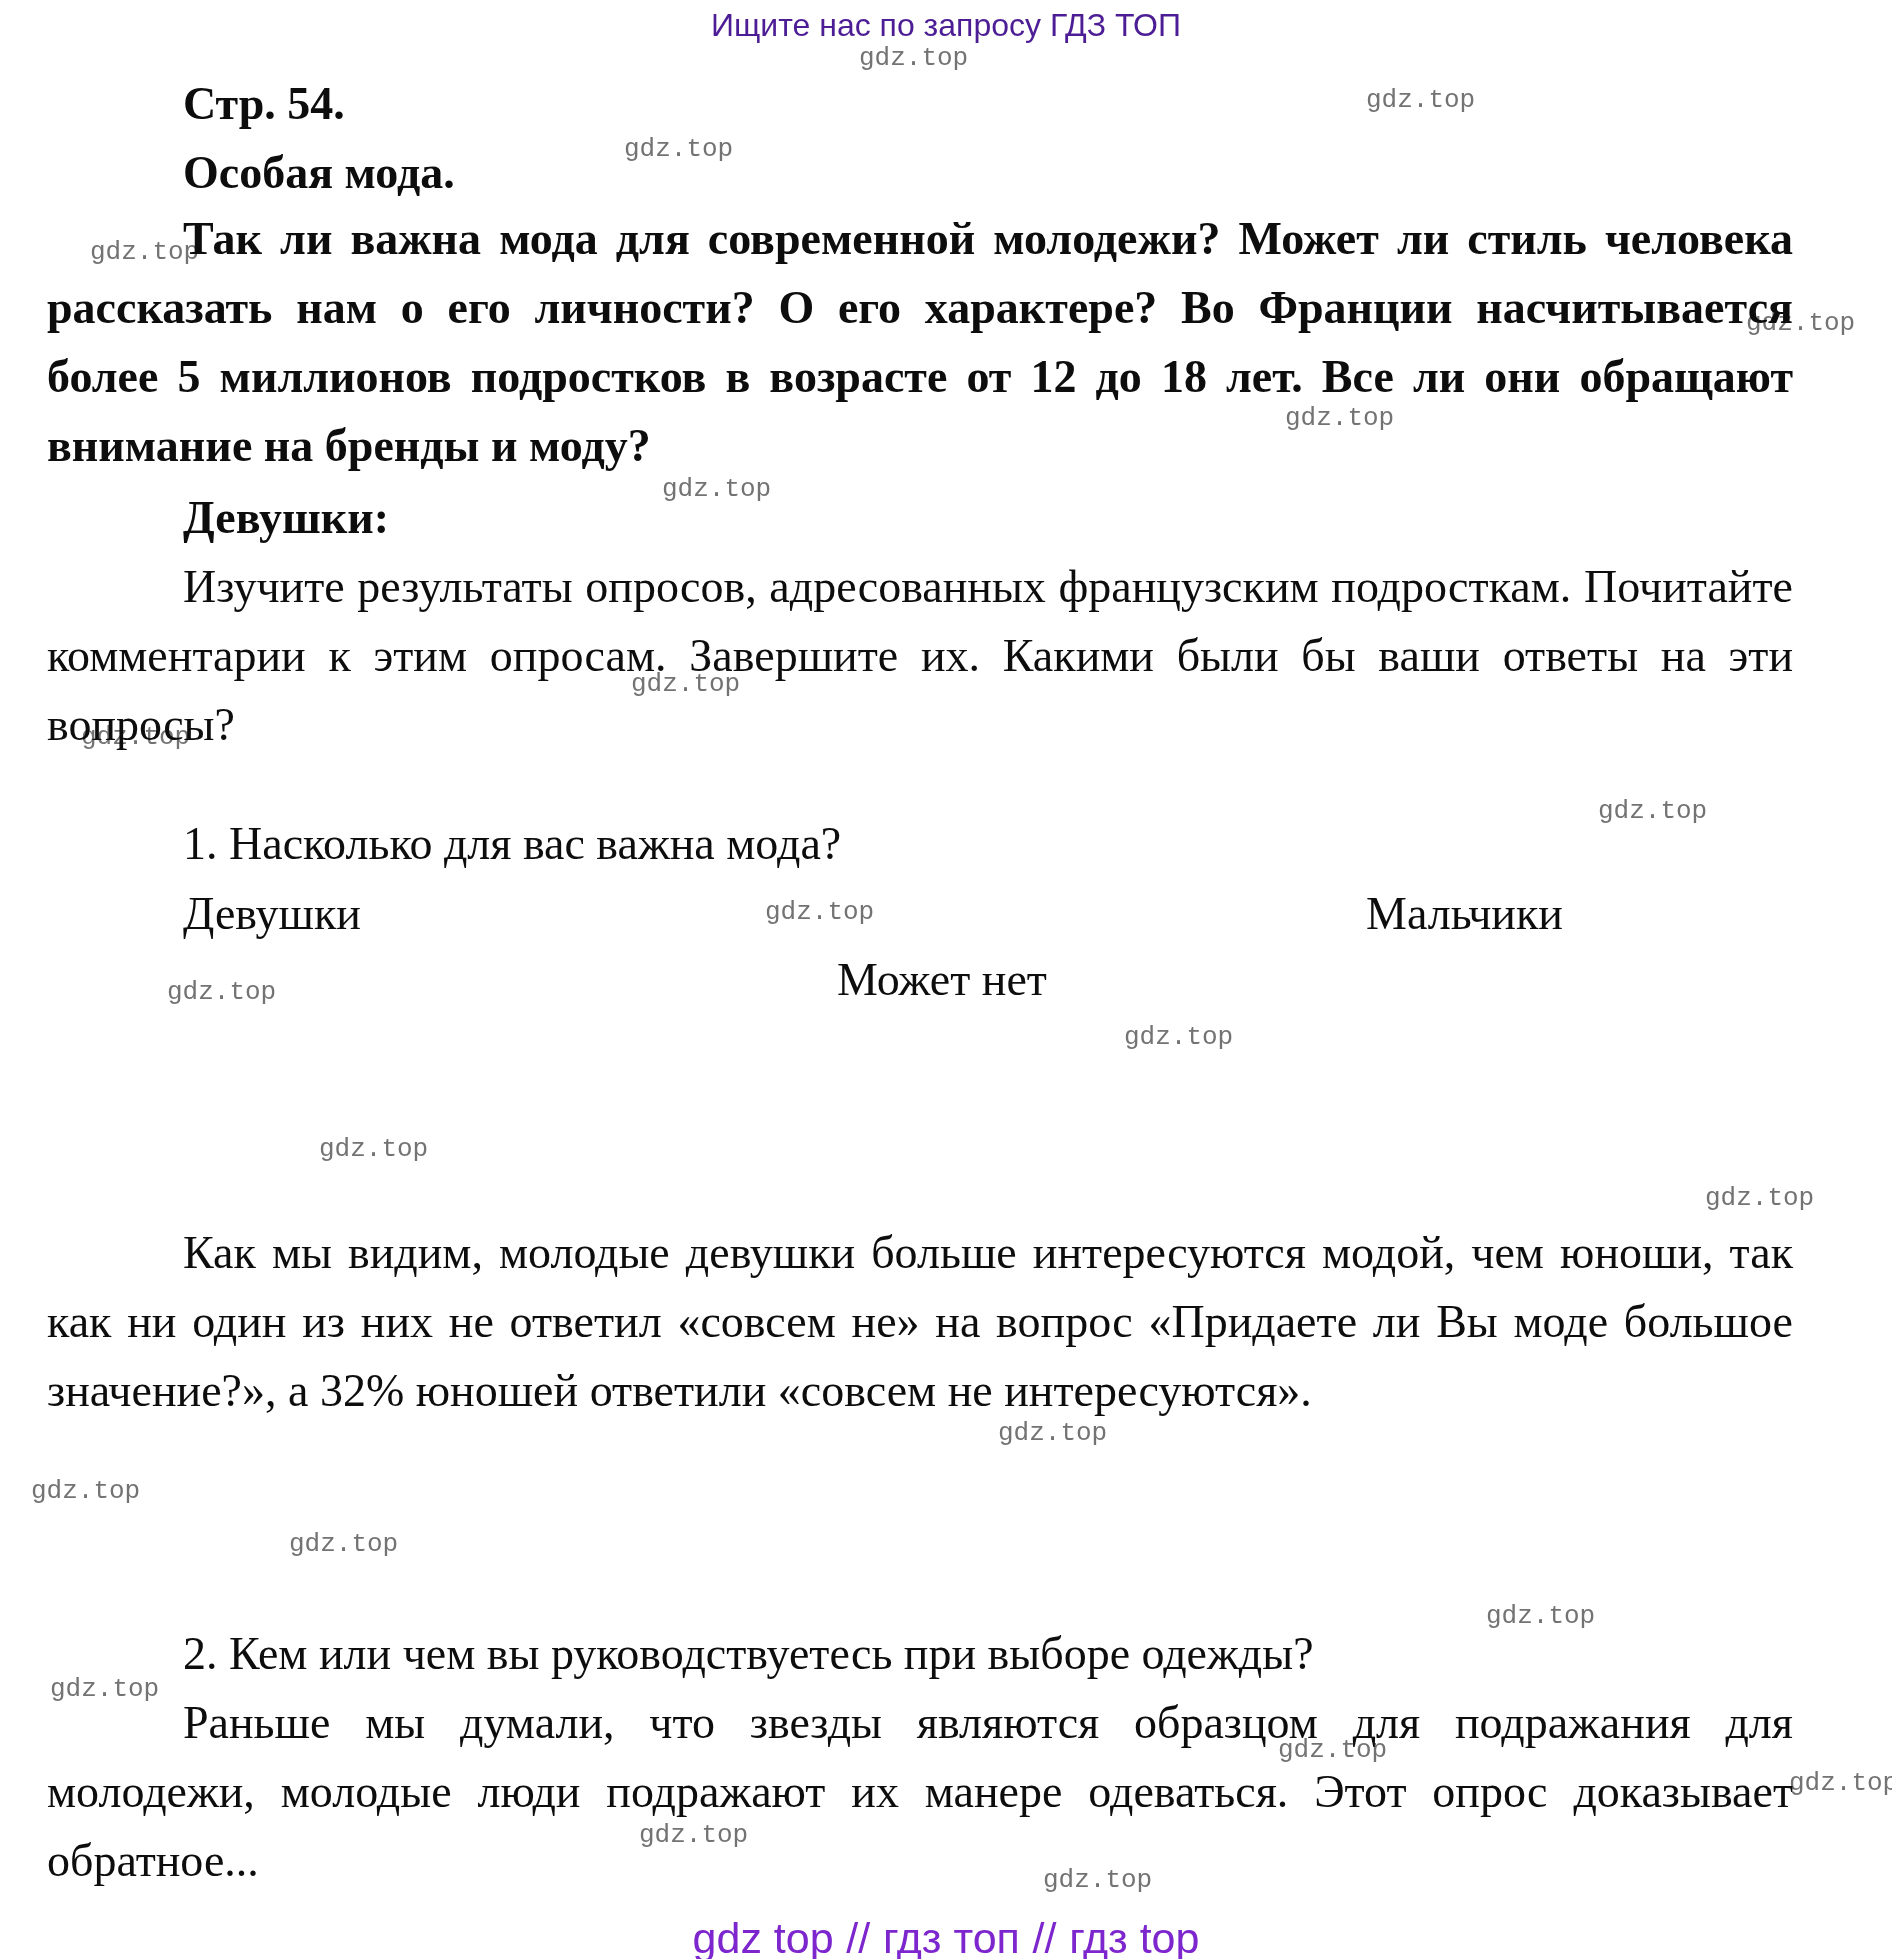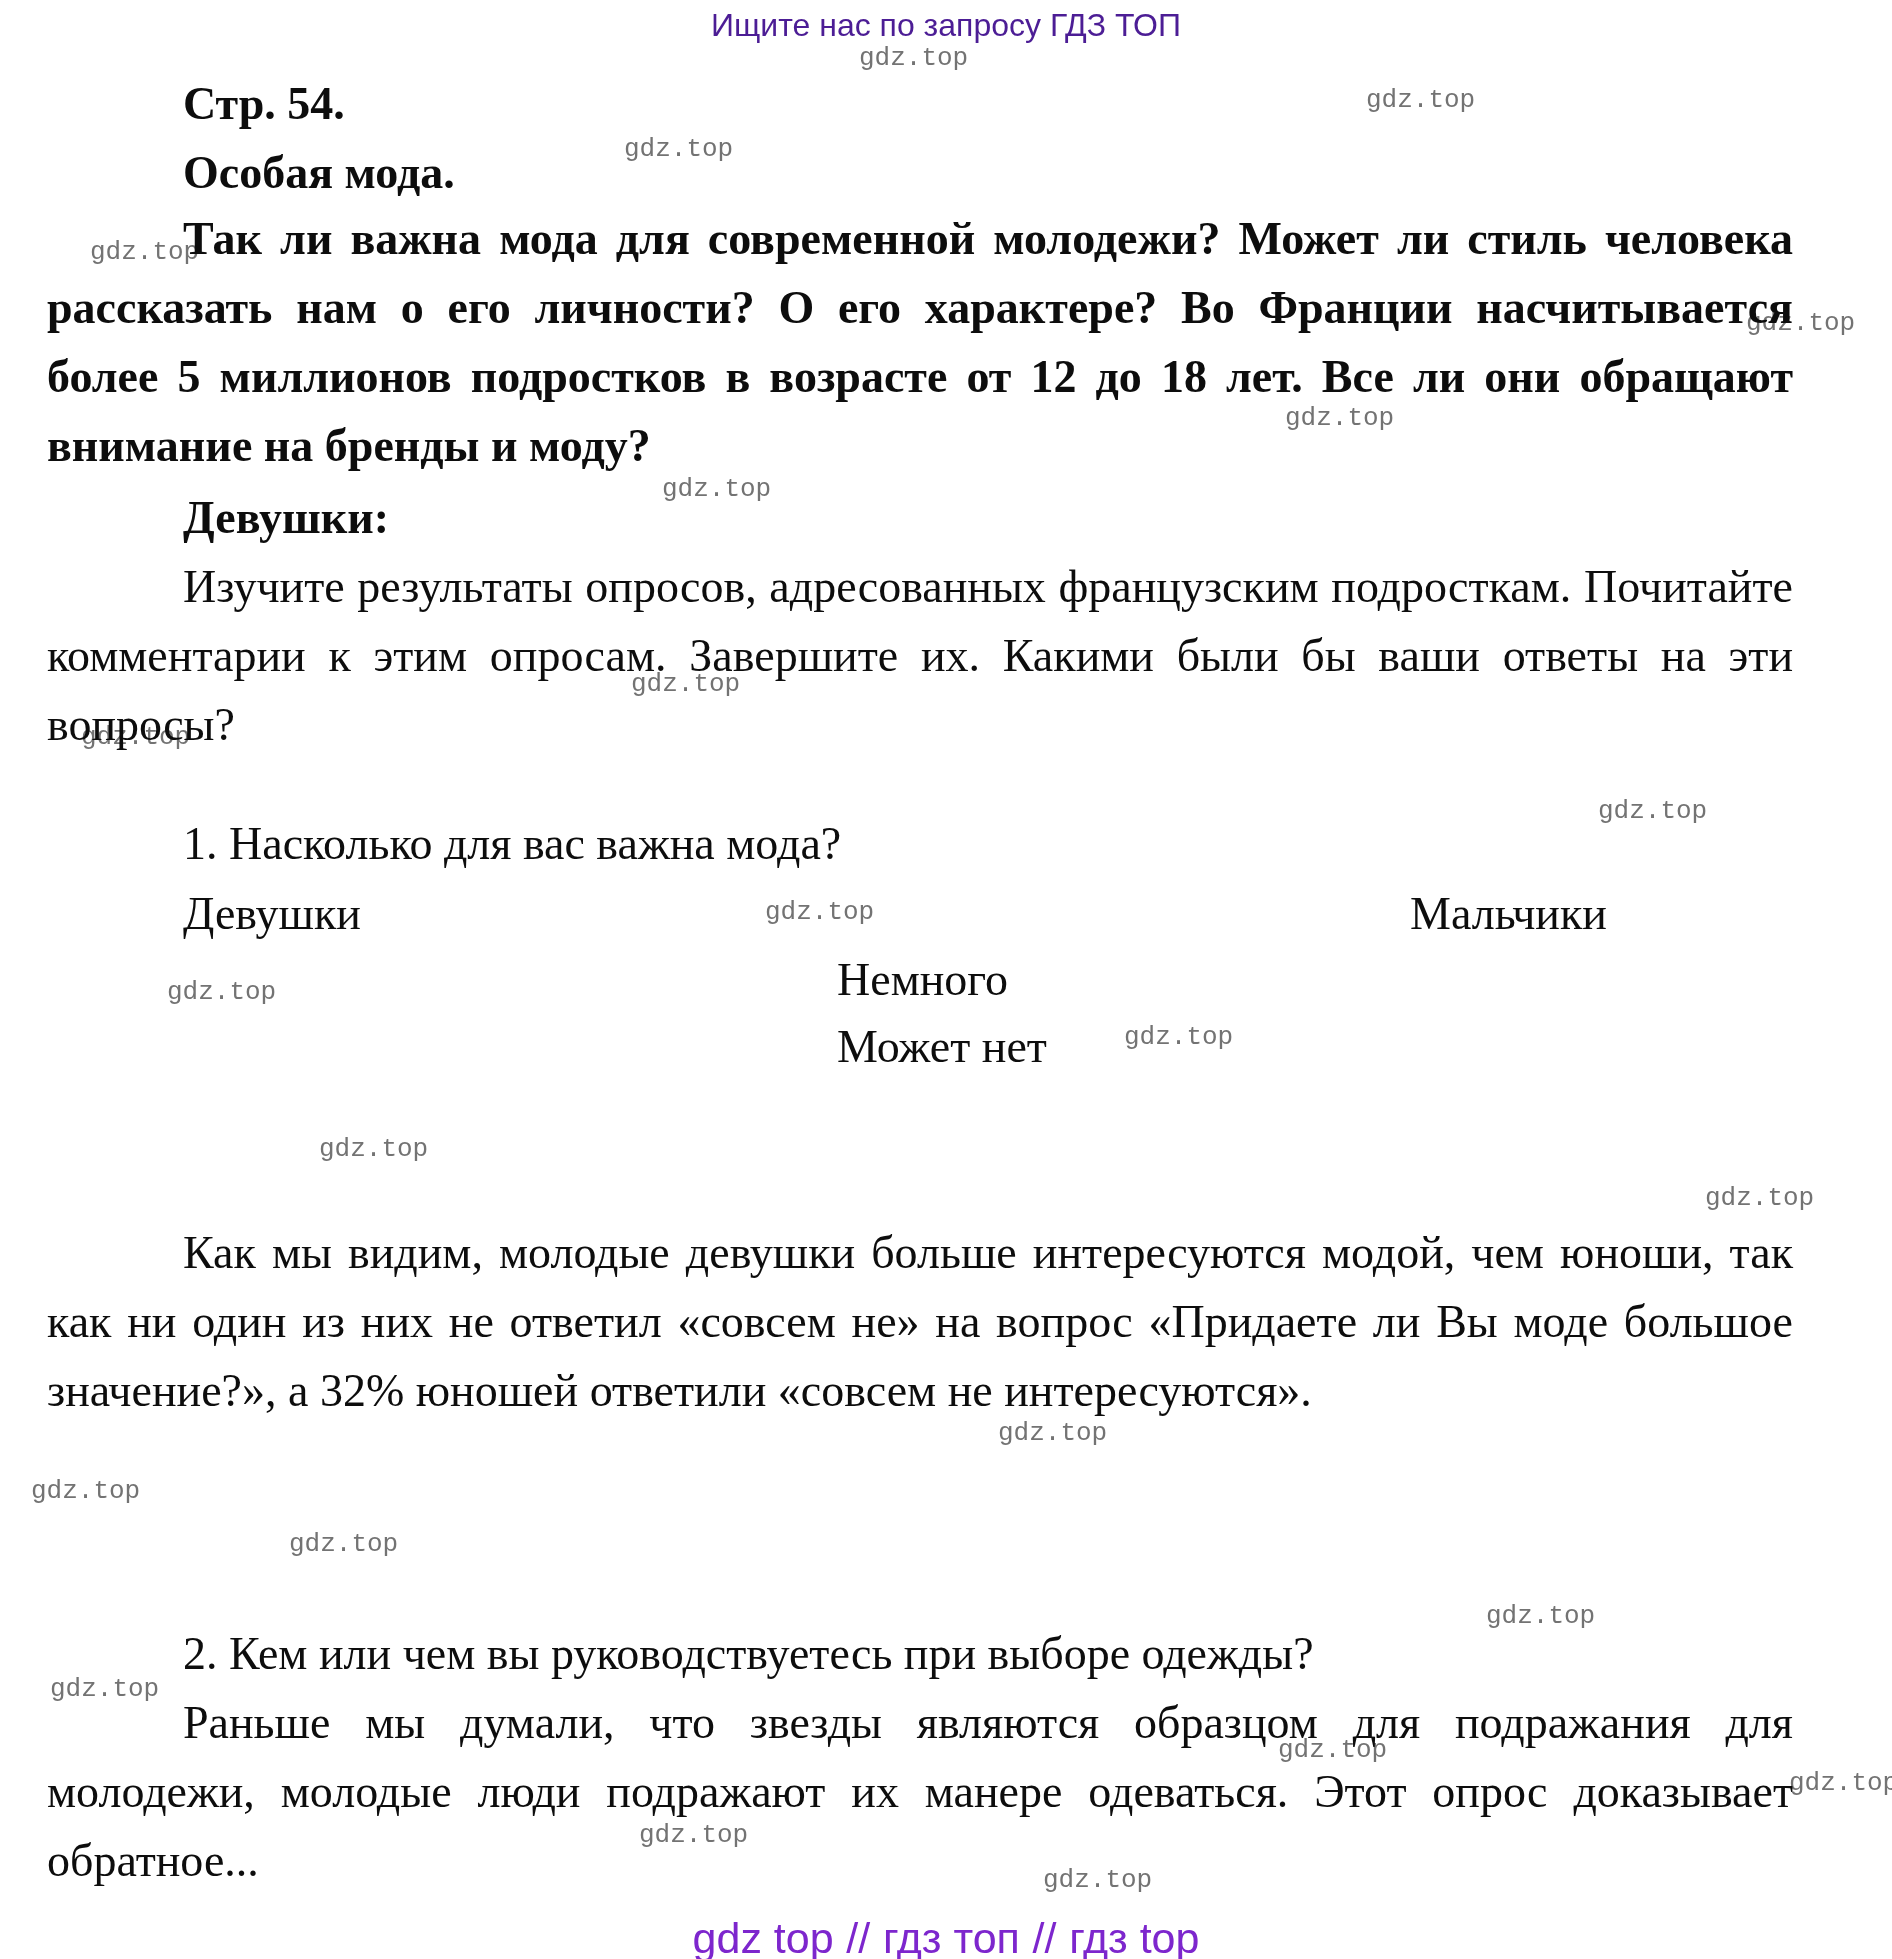--- a/index.html
+++ b/index.html
@@ -22,21 +22,21 @@
   .sec {
     position: absolute;
     left: 47px;
     width: 1746px;
     font-size: 46px;
     line-height: 69px;
   }
   .bold { font-weight: bold; }
   .indent { text-indent: 136px; }
   .just { text-align: justify; text-align-last: left; }
-  .pos-abs { position: absolute; margin-left: 44px; }
+  .pos-abs { position: absolute; }
   .options { left: 837px; width: 633px; line-height: 67px; }
   .wm {
     position: absolute;
     font-family: Liberation Mono, monospace;
     font-size: 26px;
     color: #737373;
     white-space: nowrap;
     pointer-events: none;
   }
   .footer {
@@ -94,21 +94,20 @@
 
   <p class="sec indent just" style="top:552px">Изучите результаты опросов, адресованных французским подросткам. Почитайте комментарии к этим опросам. Завершите их. Какими были бы ваши ответы на эти вопросы?</p>
 
   <p class="sec indent" style="top:809px">1. Насколько для вас важна мода?</p>
 
   <p class="sec indent" style="top:879px">Девушки</p>
 
   <p class="sec pos-abs" style="top:879px; left:1366px; width:452px">Мальчики</p>
 
   <div class="sec options" style="top:946px">
-    <div>Немного</div>
     <div>Может нет</div>
   </div>
 
   <p class="sec indent just" style="top:1218px">Как мы видим, молодые девушки больше интересуются модой, чем юноши, так как ни один из них не ответил «совсем не» на вопрос «Придаете ли Вы моде большое значение?», а 32% юношей ответили «совсем не интересуются».</p>
 
   <p class="sec indent" style="top:1619px">2. Кем или чем вы руководствуетесь при выборе одежды?</p>
 
   <p class="sec indent just" style="top:1688px">Раньше мы думали, что звезды являются образцом для подражания для молодежи, молодые люди подражают их манере одеваться. Этот опрос доказывает обратное...</p>
 
 </main>

